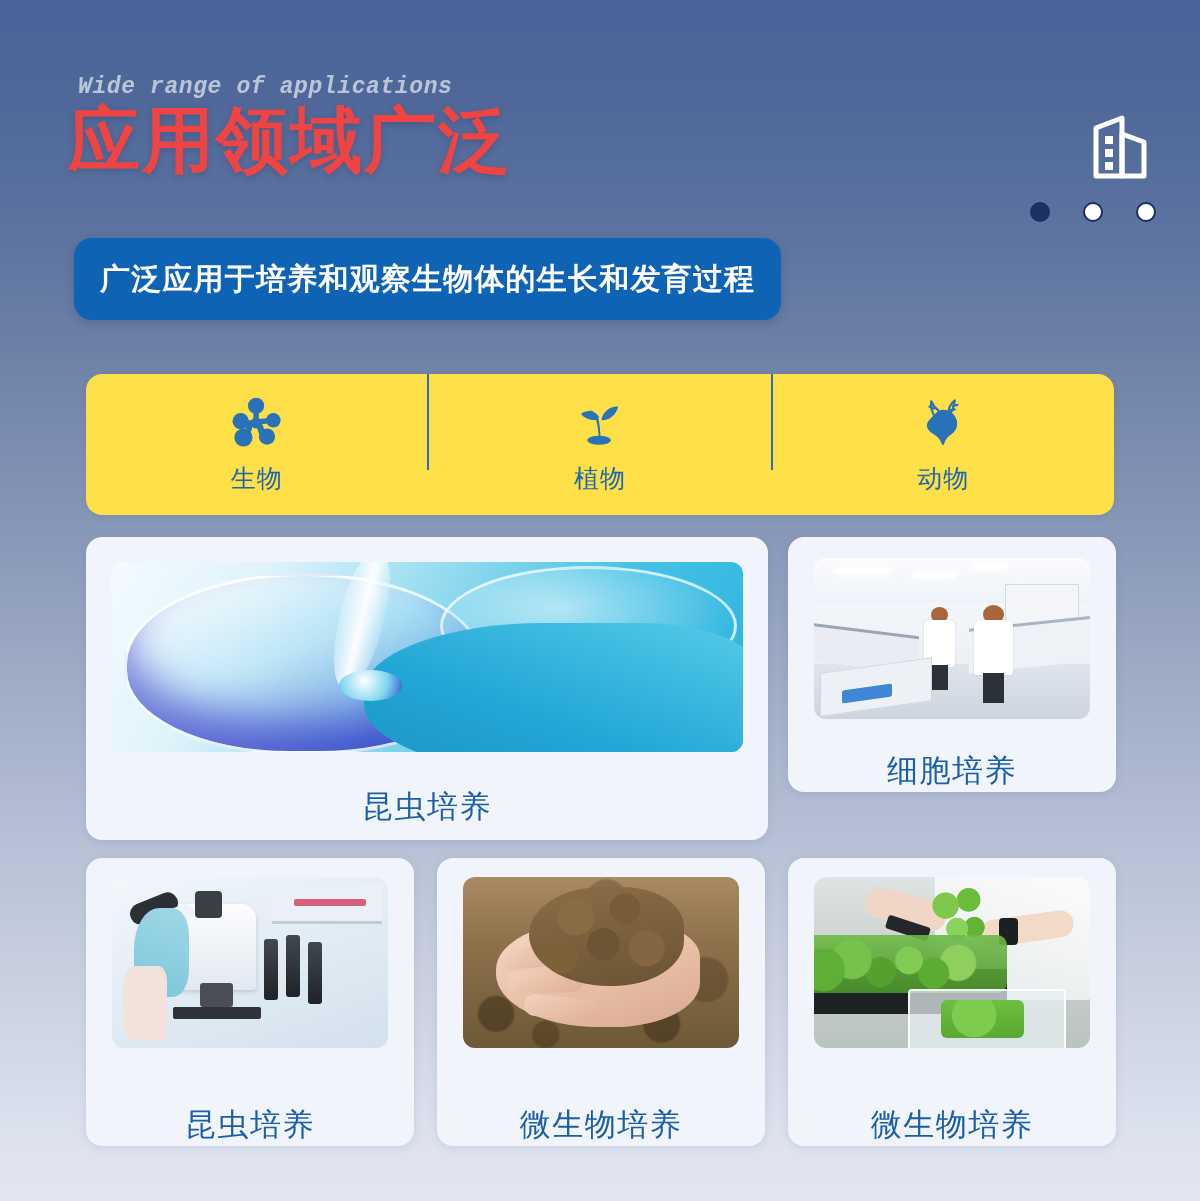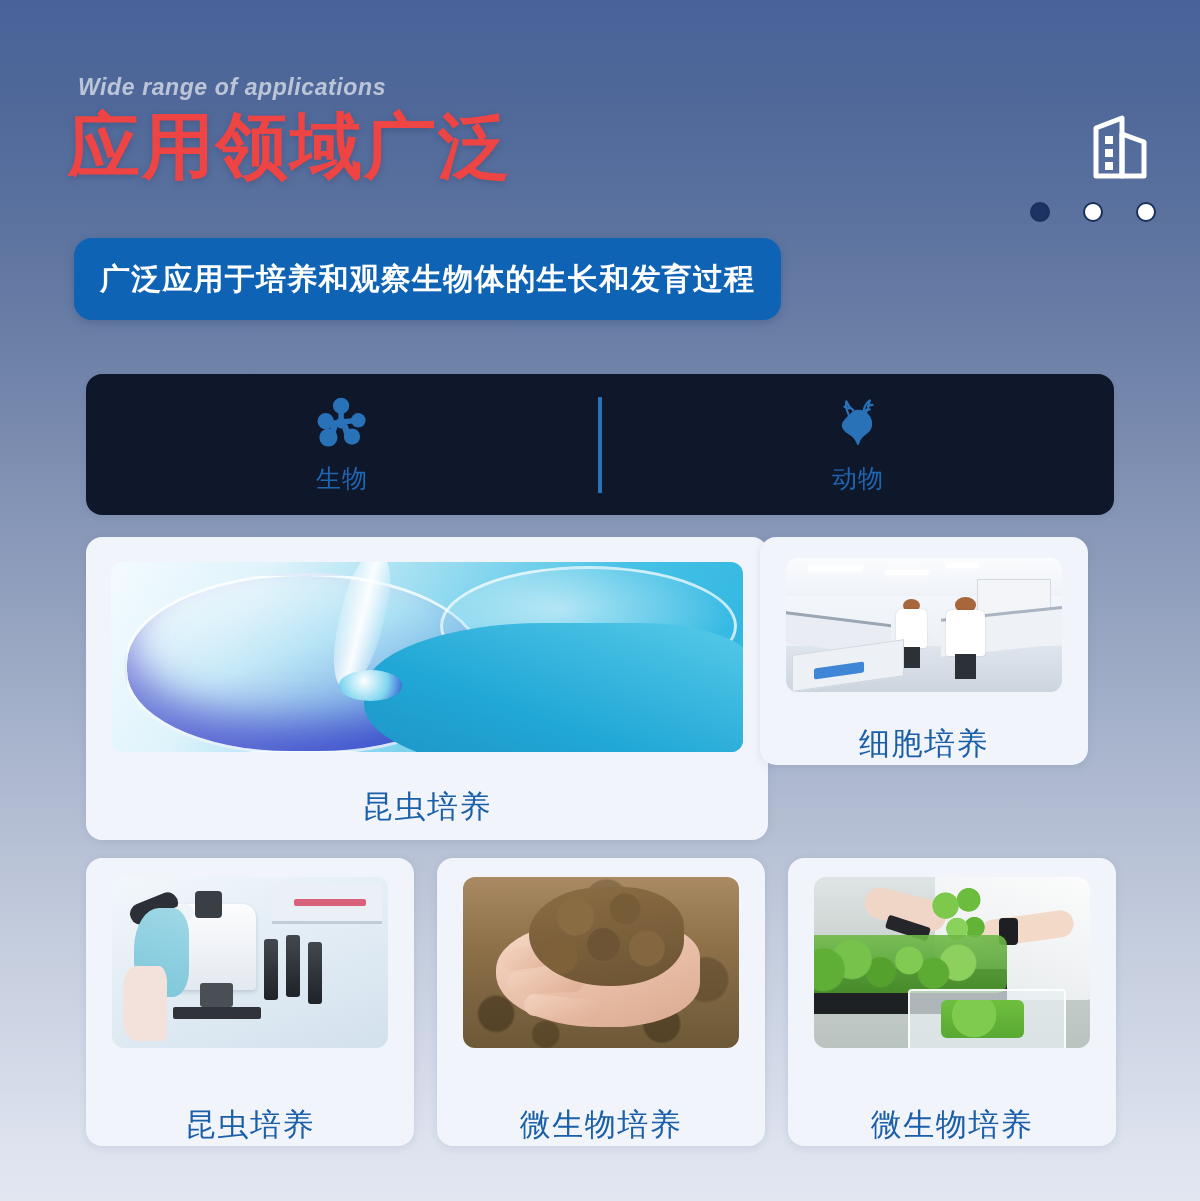--- a/index.html
+++ b/index.html
@@ -24,20 +24,21 @@
         #c8d0e0 81%,
         #d3dae8 89%,
         #dde2ee 95%,
         #e2e6f1 100%);
   }
 
   .page {
     position: relative;
     width: 1200px;
     height: 1201px;
+    font-family: Liberation Mono, monospace;
   }
 
   
   .header {
     position: absolute;
     left: 0; top: 0;
     width: 1200px;
     height: 360px;
   }
   .eyebrow {
@@ -112,24 +113,24 @@
     background: #1b3263;
   }
 
   
   .category-bar {
     position: absolute;
     left: 86px;
     top: 374px;
     width: 1028px;
     height: 141px;
-    background: #0f172a;
+    background: #fde047;
     border-radius: 16px;
     display: flex;
-    align-items: center;
+    align-items: flex-start;
     box-shadow: 0 2px 6px rgba(60,80,130,0.10);
   }
   .category {
     flex: 1 1 0;
     display: flex;
     flex-direction: column;
     align-items: center;
     justify-content: center;
     gap: 10px;
     height: 100%;
@@ -177,22 +178,22 @@
     width: 632px; height: 190px;
     margin-top: 25px;
   }
   #card-micro .card-label {
     font-size: 31px;
     margin-top: 34px;
   }
 
   
   #card-cell {
-    left: 760px; top: 537px;
-    width: 328px; height: 228px;
+    left: 788px; top: 537px;
+    width: 328px; height: 255px;
   }
   #card-cell .card-photo {
     width: 276px; height: 190px;
     margin-top: 21px;
   }
   #card-cell .card-label {
     font-size: 31px;
     margin-top: 31px;
   }
 
@@ -391,20 +392,33 @@
             <rect x="19" y="32" width="7" height="14" rx="3.5" transform="rotate(18 22 39)"></rect>
             <rect x="33" y="33" width="7" height="14" rx="3.5" transform="rotate(-18 36 40)"></rect>
           </g>
         </svg>
       </span>
       <span class="category-label">生物</span>
     </div>
 
     <div class="divider"></div>
 
+    <div class="category">
+      <span>
+        <svg viewBox="0 0 64 64" width="58" height="58" aria-hidden="true">
+          <g fill="#2a72b8">
+            <path d="M31 50 C30 40 29 30 26 24 C24 20 22 18 20 17 C24 18 28 22 30 27 C32 33 32 42 33 50 Z"></path>
+            <path d="M30 28 C24 30 16 28 11 22 C17 17 26 18 30 24 C31 25 31 27 30 28 Z"></path>
+            <path d="M34 27 C36 19 44 13 52 14 C50 23 42 29 35 29 C34 29 33 28 34 27 Z"></path>
+            <ellipse cx="31" cy="51" rx="13" ry="5"></ellipse>
+          </g>
+        </svg>
+      </span>
+      <span class="category-label">植物</span>
+    </div>
 
     <div class="divider"></div>
 
     <div class="category">
       <span>
         <svg viewBox="0 0 64 64" width="58" height="58" aria-hidden="true">
           <g fill="#2a72b8" stroke="#2a72b8" stroke-width="2.4" stroke-linecap="round" stroke-linejoin="round">
             <path d="M24 26 C20 22 18 14 19 8 C21 13 24 16 27 18" fill="none"></path>
             <path d="M22 16 L17 14" fill="none"></path>
             <path d="M38 22 C38 16 41 10 45 7 C44 13 43 17 41 20" fill="none"></path>

